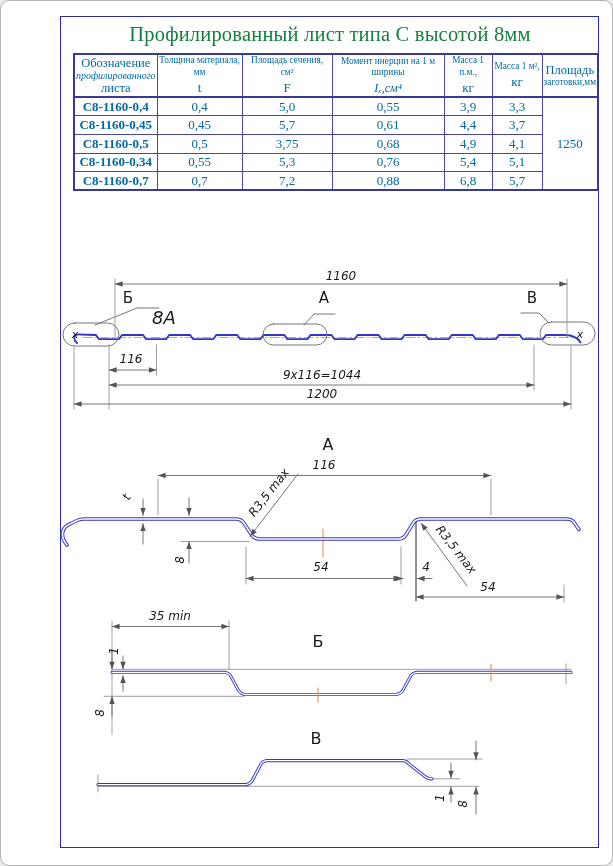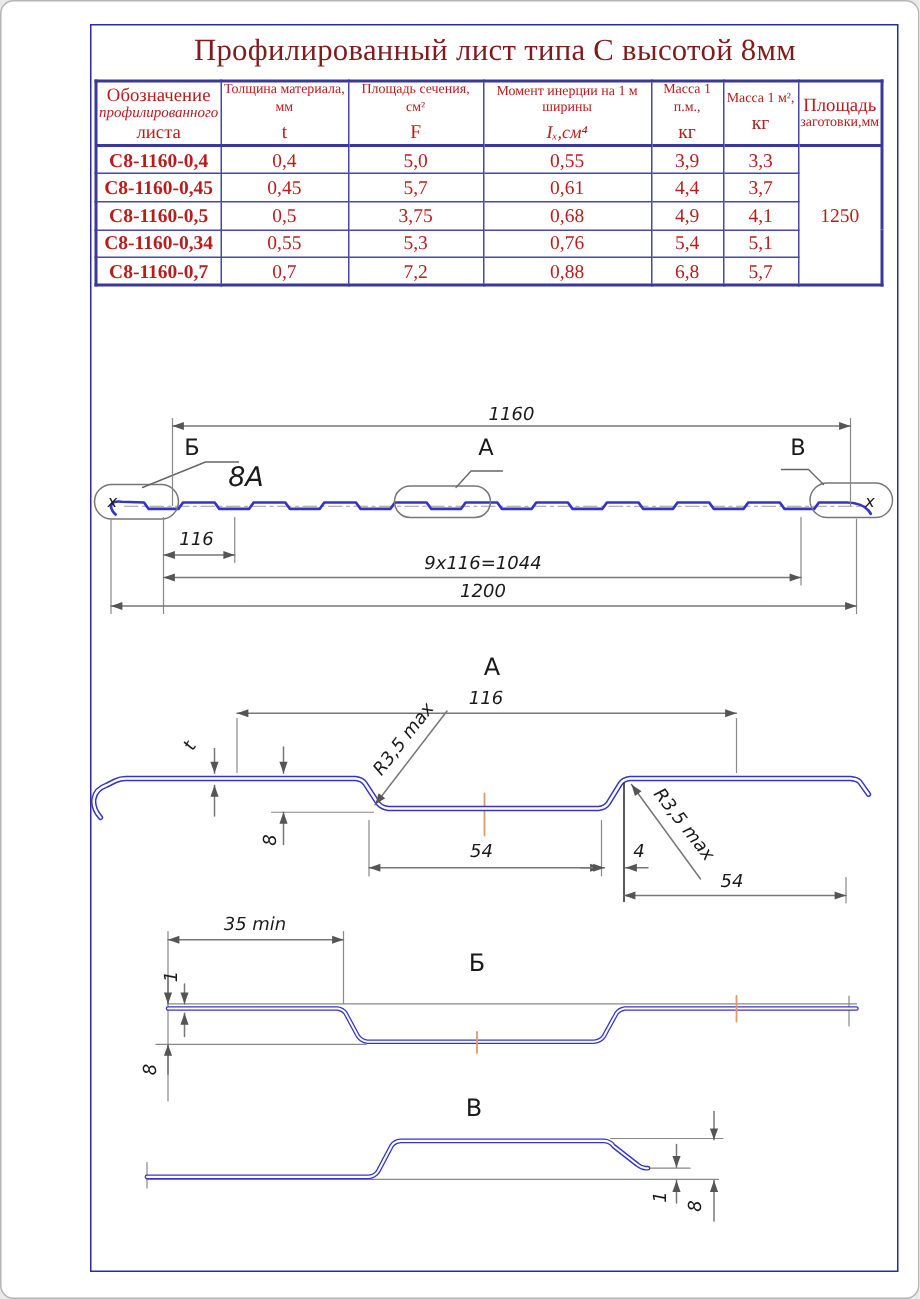--- a/index.html
+++ b/index.html
@@ -8,25 +8,25 @@
     background:#ffffff; border:1px solid #b5b5b5; border-radius:9px;
     overflow:hidden;
     font-family:"Liberation Serif","DejaVu Serif",serif;
   }
   .frame{
     position:absolute; left:59px; top:15px; width:537px; height:830px;
     border:1.6px solid #2a2aa8;
   }
   .title{
     position:absolute; left:59px; top:22px; width:540px;
-    text-align:center; font-size:20.5px; color:#7f1d1d; letter-spacing:.2px;
+    text-align:center; font-size:20.5px; color:#15803d; letter-spacing:.2px;
   }
   table.spec{
-    position:absolute; left:62px; top:52px; border-collapse:collapse;
-    table-layout:fixed; color:#b91c1c; background:#fff;
+    position:absolute; left:72px; top:52px; border-collapse:collapse;
+    table-layout:fixed; color:#0369a1; background:#fff;
   }
   table.spec th, table.spec td{ border:1px solid #4848a4; }
   table.spec{ border:2px solid #39399a; }
   table.spec thead tr{ height:36px; }
   table.spec thead th{ border-bottom:2px solid #39399a; font-weight:normal; vertical-align:middle; padding:0 1px;}
   table.spec tbody tr{ height:18.6px; }
   table.spec td{ text-align:center; font-size:13px; padding:0 2px; }
   td.name{ text-align:left; padding-left:3px;font-weight:bold; }
   .h1{ font-size:12.5px; line-height:1.15;}
   .h2{ font-size:10px; line-height:1.1;font-style:italic;}

